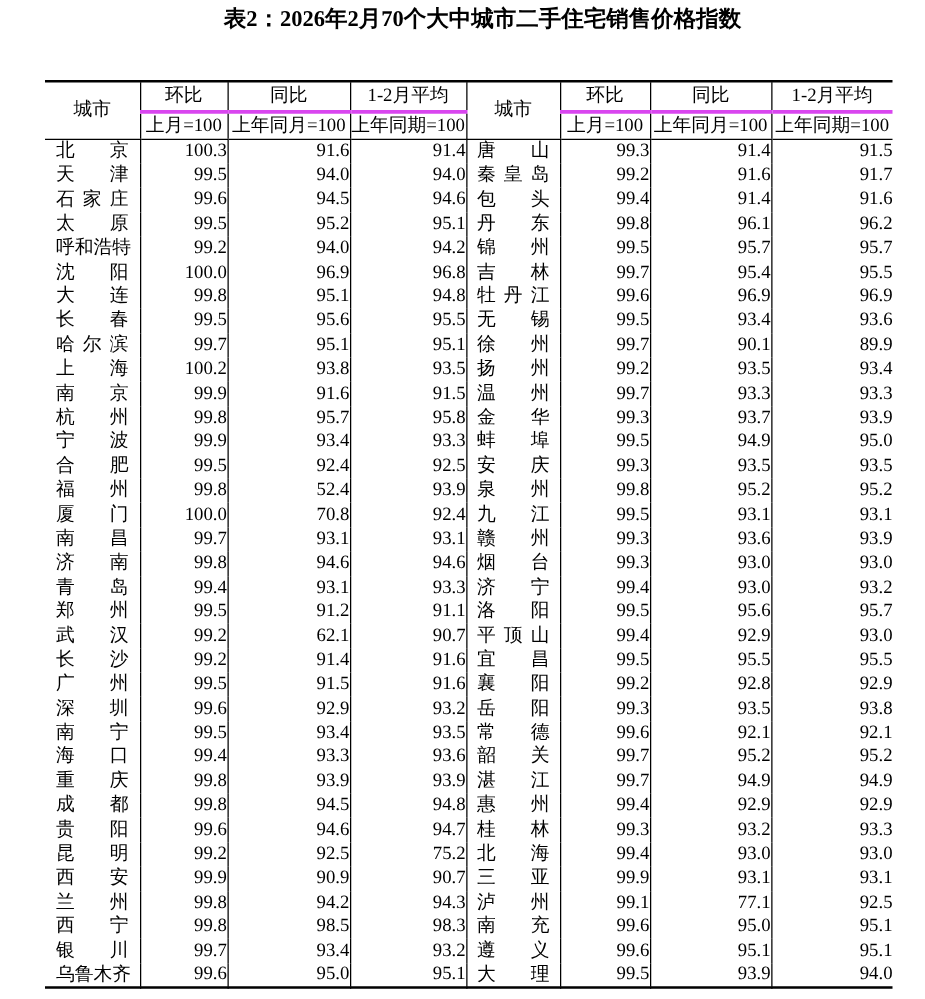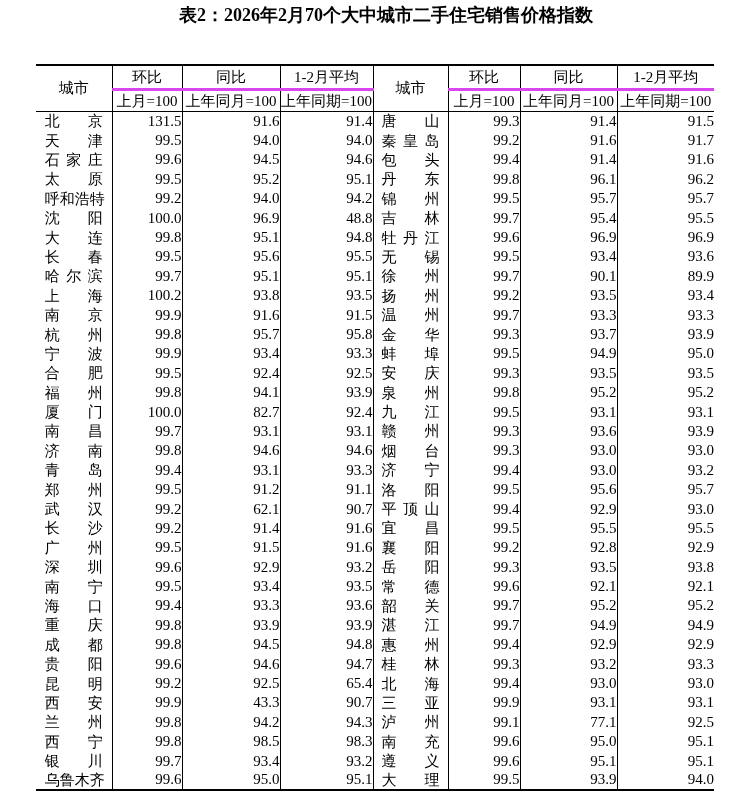--- a/index.html
+++ b/index.html
@@ -100,21 +100,21 @@
         <th class="bl">上年同月=100</th>
         <th class="bl">上年同期=100</th>
       </tr>
     </thead>
     <tbody>
         <tr>
           <td class="city"><span class="cname">
               <span>北</span>
               <span>京</span>
             </span></td>
-          <td class="num bl">131.5</td>
+          <td class="num bl">100.3</td>
           <td class="num bl">91.6</td>
           <td class="num bl">91.4</td>
           <td class="city bl"><span class="cname">
               <span>唐</span>
               <span>山</span>
             </span></td>
           <td class="num bl">99.3</td>
           <td class="num bl">91.4</td>
           <td class="num bl">91.5</td>
         </tr>
@@ -186,21 +186,21 @@
           <td class="num bl">95.7</td>
           <td class="num bl">95.7</td>
         </tr>
         <tr>
           <td class="city"><span class="cname">
               <span>沈</span>
               <span>阳</span>
             </span></td>
           <td class="num bl">100.0</td>
           <td class="num bl">96.9</td>
-          <td class="num bl">48.8</td>
+          <td class="num bl">96.8</td>
           <td class="city bl"><span class="cname">
               <span>吉</span>
               <span>林</span>
             </span></td>
           <td class="num bl">99.7</td>
           <td class="num bl">95.4</td>
           <td class="num bl">95.5</td>
         </tr>
         <tr>
           <td class="city"><span class="cname">
@@ -331,37 +331,37 @@
           <td class="num bl">99.3</td>
           <td class="num bl">93.5</td>
           <td class="num bl">93.5</td>
         </tr>
         <tr>
           <td class="city"><span class="cname">
               <span>福</span>
               <span>州</span>
             </span></td>
           <td class="num bl">99.8</td>
-          <td class="num bl">94.1</td>
+          <td class="num bl">52.4</td>
           <td class="num bl">93.9</td>
           <td class="city bl"><span class="cname">
               <span>泉</span>
               <span>州</span>
             </span></td>
           <td class="num bl">99.8</td>
           <td class="num bl">95.2</td>
           <td class="num bl">95.2</td>
         </tr>
         <tr>
           <td class="city"><span class="cname">
               <span>厦</span>
               <span>门</span>
             </span></td>
           <td class="num bl">100.0</td>
-          <td class="num bl">82.7</td>
+          <td class="num bl">70.8</td>
           <td class="num bl">92.4</td>
           <td class="city bl"><span class="cname">
               <span>九</span>
               <span>江</span>
             </span></td>
           <td class="num bl">99.5</td>
           <td class="num bl">93.1</td>
           <td class="num bl">93.1</td>
         </tr>
         <tr>
@@ -573,36 +573,36 @@
           <td class="num bl">93.2</td>
           <td class="num bl">93.3</td>
         </tr>
         <tr>
           <td class="city"><span class="cname">
               <span>昆</span>
               <span>明</span>
             </span></td>
           <td class="num bl">99.2</td>
           <td class="num bl">92.5</td>
-          <td class="num bl">65.4</td>
+          <td class="num bl">75.2</td>
           <td class="city bl"><span class="cname">
               <span>北</span>
               <span>海</span>
             </span></td>
           <td class="num bl">99.4</td>
           <td class="num bl">93.0</td>
           <td class="num bl">93.0</td>
         </tr>
         <tr>
           <td class="city"><span class="cname">
               <span>西</span>
               <span>安</span>
             </span></td>
           <td class="num bl">99.9</td>
-          <td class="num bl">43.3</td>
+          <td class="num bl">90.9</td>
           <td class="num bl">90.7</td>
           <td class="city bl"><span class="cname">
               <span>三</span>
               <span>亚</span>
             </span></td>
           <td class="num bl">99.9</td>
           <td class="num bl">93.1</td>
           <td class="num bl">93.1</td>
         </tr>
         <tr>

